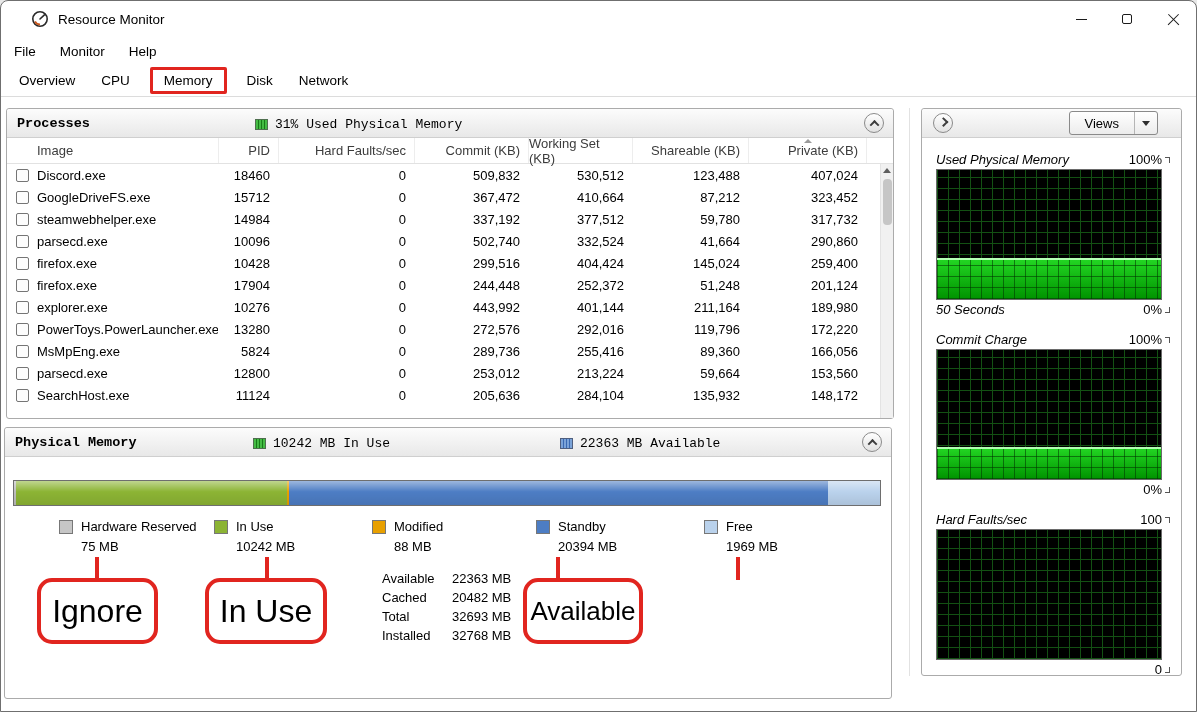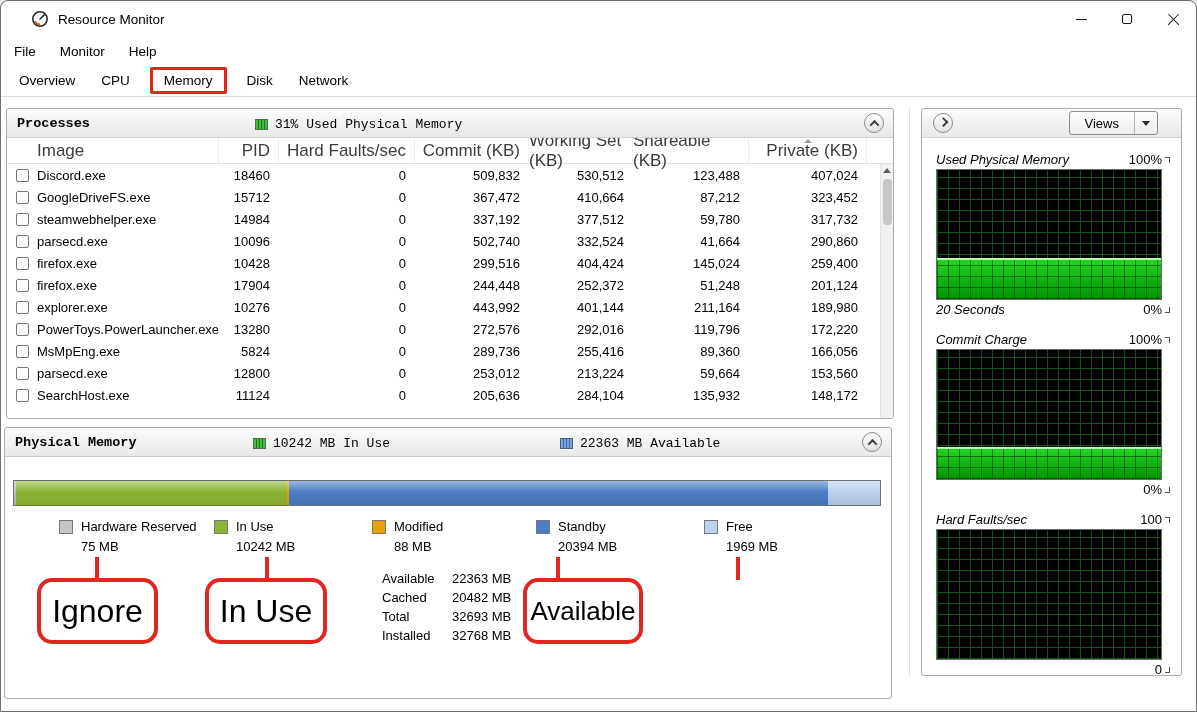--- a/index.html
+++ b/index.html
@@ -38,21 +38,21 @@
   .chip-blue  { background:repeating-linear-gradient(90deg,#7ba3d8 0 2px,#3a69b2 2px 3px); border-color:#4f5f7f; }
   .collapse-btn { position:absolute; right:9px; top:4px; width:20px; height:20px; border:1px solid #8a8a8a; border-radius:50%;
                   background:linear-gradient(#fff,#e2e2e2); display:flex; align-items:center; justify-content:center; }
   .chev { width:7px; height:7px; border-left:2px solid #3e3e3e; border-top:2px solid #3e3e3e; }
   .chev.up { transform:rotate(45deg) translate(1px,1px); }
   .chev.right { transform:rotate(135deg) translate(-1px,1px); }
 
   
   #processes { left:5px; top:107px; width:888px; height:311px; }
   .table { position:relative; height:280px; overflow:hidden; }
-  .thead { display:flex; height:26px; border-bottom:1px solid #e2e2e2; font-size:17px; color:#3c3c3c; }
+  .thead { display:flex; height:26px; border-bottom:1px solid #e2e2e2; font-size:13px; color:#3c3c3c; }
   .th { display:flex; align-items:center; border-right:1px solid #ededed; position:relative; flex:none; }
   .th.hnum { justify-content:flex-end; padding-right:8px; }
   .c0 { width:212px; } .c1 { width:60px; } .c2 { width:136px; } .c3 { width:114px; }
   .c4 { width:104px; } .c5 { width:116px; } .c6 { width:118px; }
   .th.c0 { padding-left:30px; }
   .sort-icon { position:absolute; top:1px; left:50%; margin-left:-4px; width:0; height:0;
                border-left:4px solid transparent; border-right:4px solid transparent; border-bottom:4px solid #9a9a9a; }
   .tr { display:flex; height:22px; align-items:center; font-size:13px; }
   .cb { width:13px; height:13px; border:1px solid #757575; border-radius:2px; background:#fdfdfd; margin:0 8px 0 9px; flex:none; }
   .td { flex:none; white-space:nowrap; overflow:hidden; }
@@ -469,21 +469,21 @@
         <div class="graph-block">
           <div class="graph-head">
             <span class="g-title">Used Physical Memory</span>
             <span class="g-max">100%</span>
             <span class="tick tick-top"></span>
           </div>
           <div class="graph">
             <div class="graph-fill" style="height: 32%;"></div>
           </div>
           <div class="graph-foot">
-            <span class="g-footleft">20 Seconds</span>
+            <span class="g-footleft">50 Seconds</span>
             <span class="g-min">0%</span>
             <span class="tick tick-bottom"></span>
           </div>
         </div>
 
         <div class="graph-block">
           <div class="graph-head">
             <span class="g-title">Commit Charge</span>
             <span class="g-max">100%</span>
             <span class="tick tick-top"></span>

